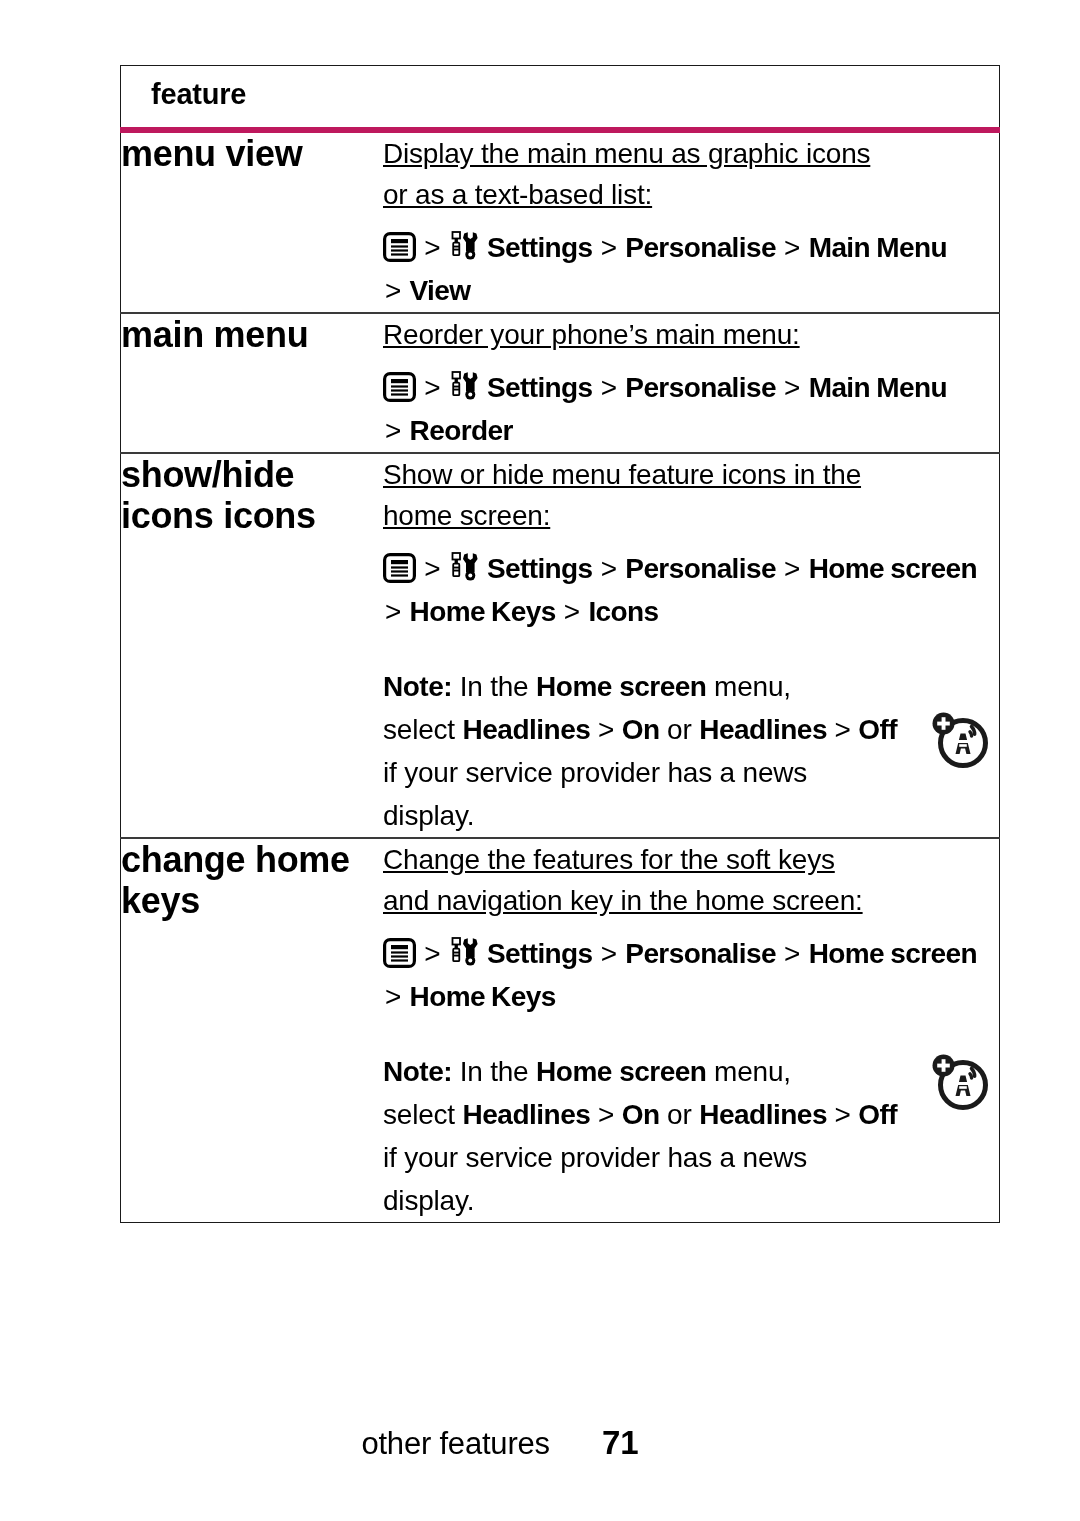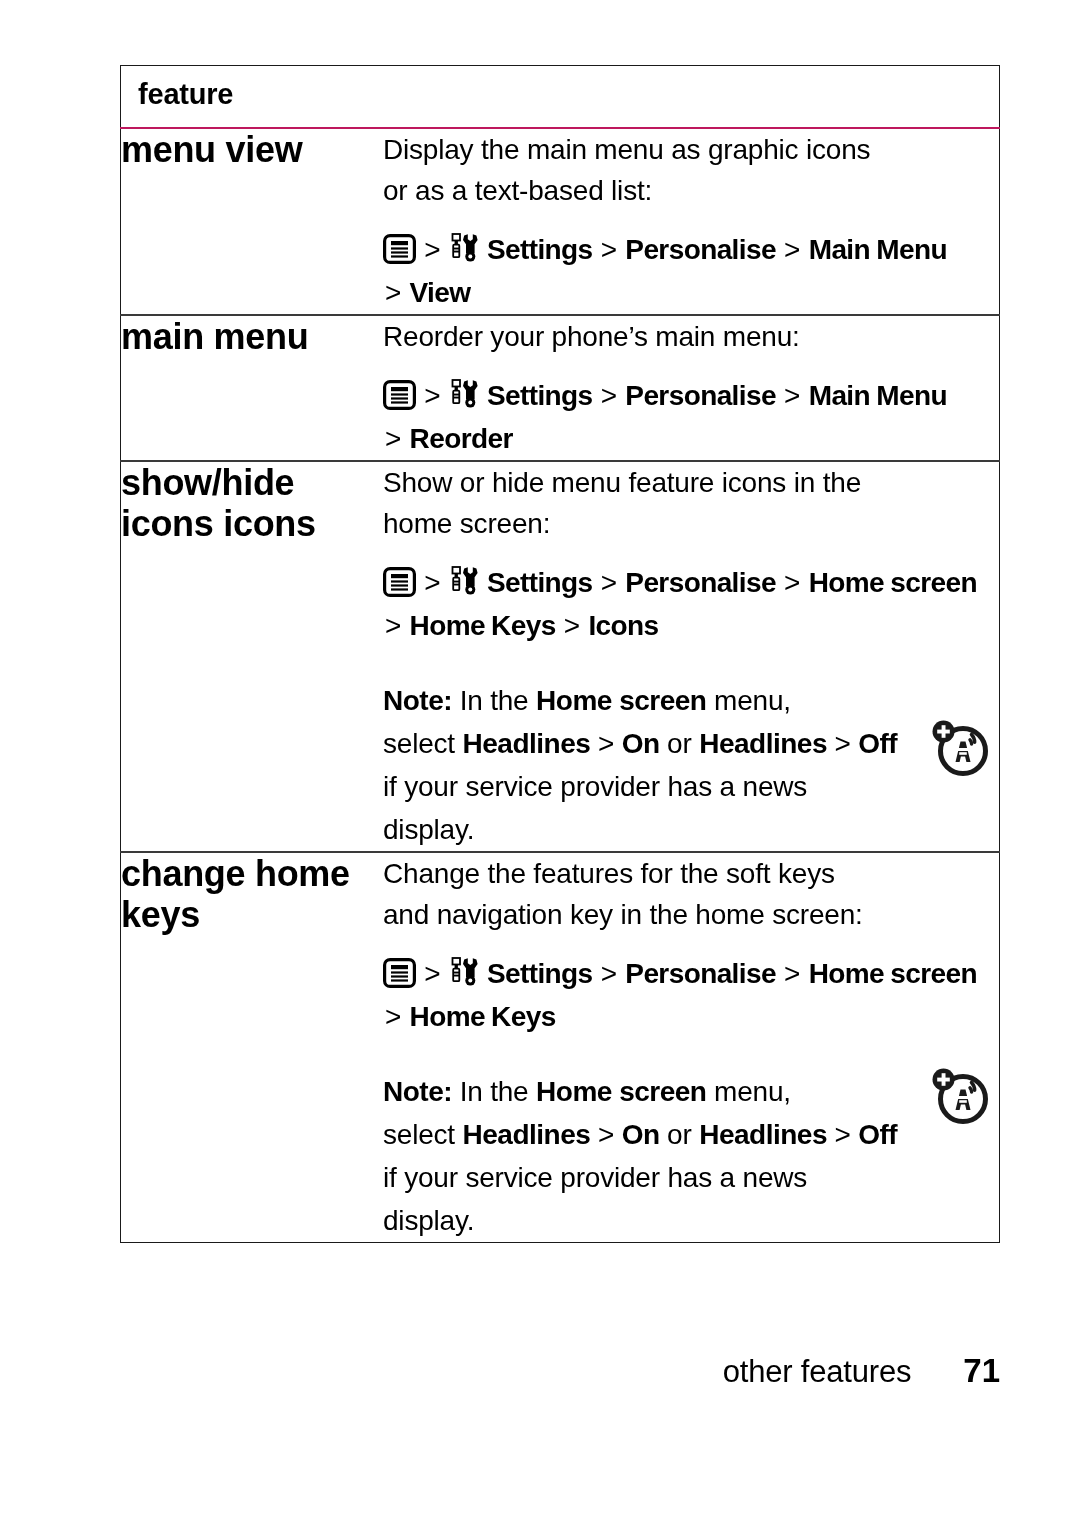--- a/index.html
+++ b/index.html
@@ -29,22 +29,22 @@
     width: 880px;
     border-collapse: collapse;
     border: 1.5px solid #1a1a1a;
   }
   .feature-table td {
     vertical-align: top;
     padding: 0;
   }
 
   .head-row td {
-    border-bottom: 2px solid #be185d;
-    padding: 12px 0 16px 3px;
+    border-bottom: 6px solid #be185d;
+    padding: 12px 0 16px 16px;
   }
   .head-label {
     font-weight: bold;
     font-size: 29px;
     letter-spacing: -0.2px;
     padding-left: 14px;
   }
 
   .body-row td {
     border-top: 2.5px solid #3a3a3a;
@@ -65,29 +65,30 @@
     font-size: 36px;
     line-height: 41px;
     letter-spacing: -0.3px;
   }
 
   .desc-text {
     font-size: 28px;
     line-height: 41px;
     letter-spacing: -0.2px;
     font-weight: 400;
+    text-decoration: underline;
   }
 
   
   .path {
     font-size: 28px;
     line-height: 43px;
     font-weight: bold;
     letter-spacing: -0.6px;
-    margin-top: 17px;
+    margin-top: 11px;
     word-spacing: -1px;
   }
   .path .sep {
     font-weight: 400;
     letter-spacing: 0px;
     padding: 0 2px;
   }
 
   .note {
     font-size: 28px;
@@ -111,23 +112,23 @@
     position: absolute;
     width: 62px;
     height: 62px;
   }
   .provider-icon svg { display: block; }
 
   
   .footer {
     position: absolute;
     left: 0;
-    top: 1352px;
+    top: 1424px;
     width: 1000px;
-    text-align: right;
+    text-align: center;
     white-space: nowrap;
   }
   .footer-title {
     font-size: 31px;
     letter-spacing: -0.2px;
     color: #000;
   }
   .footer-page {
     font-size: 33px;
     font-weight: bold;

